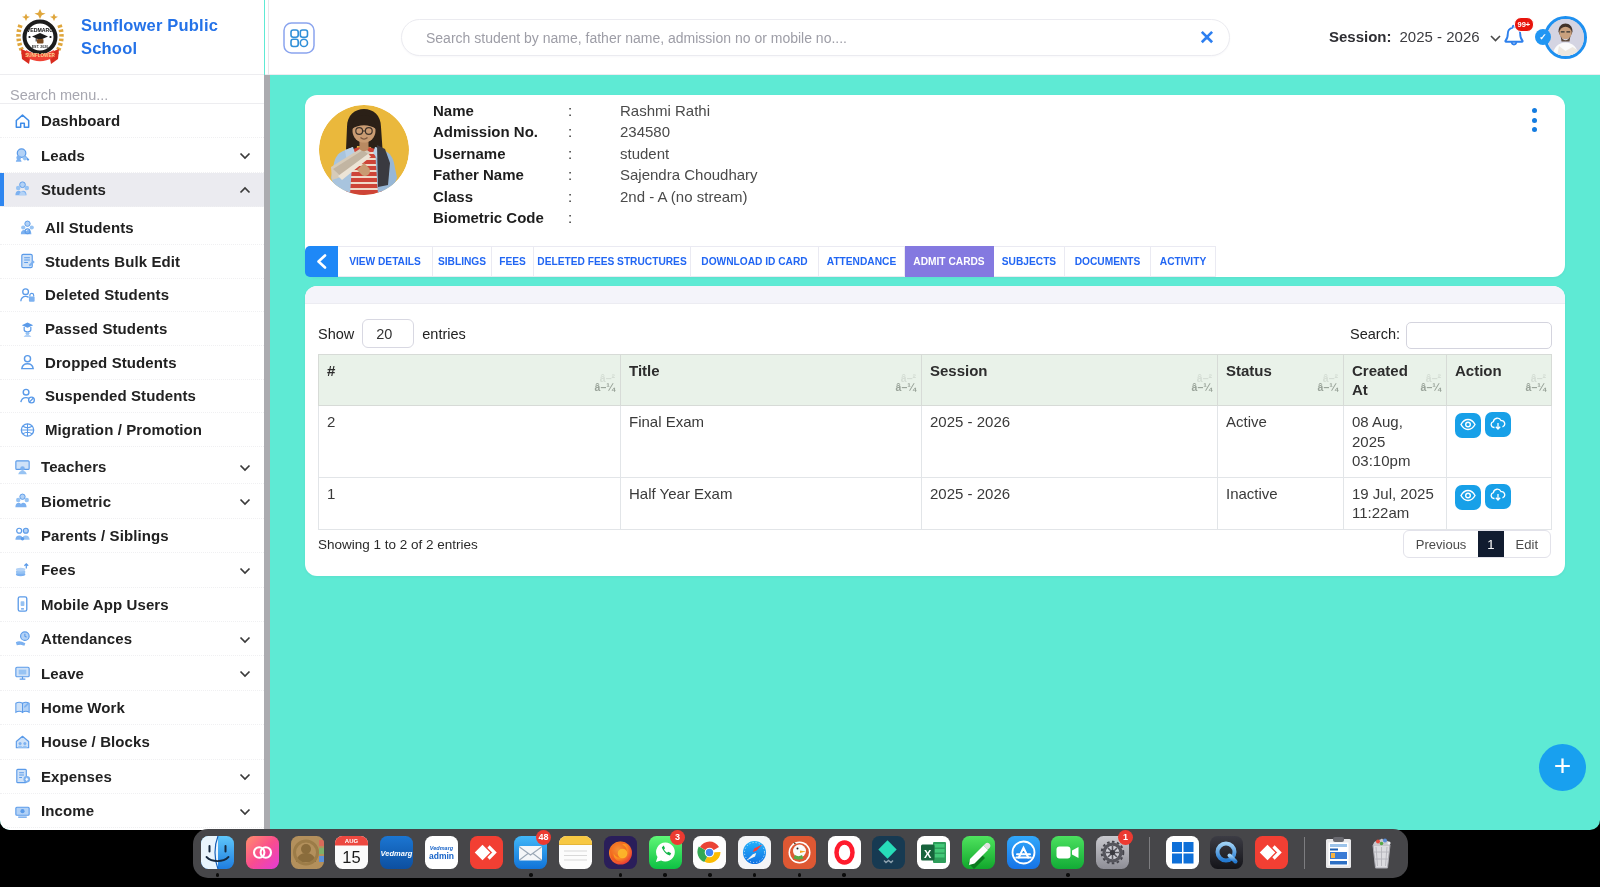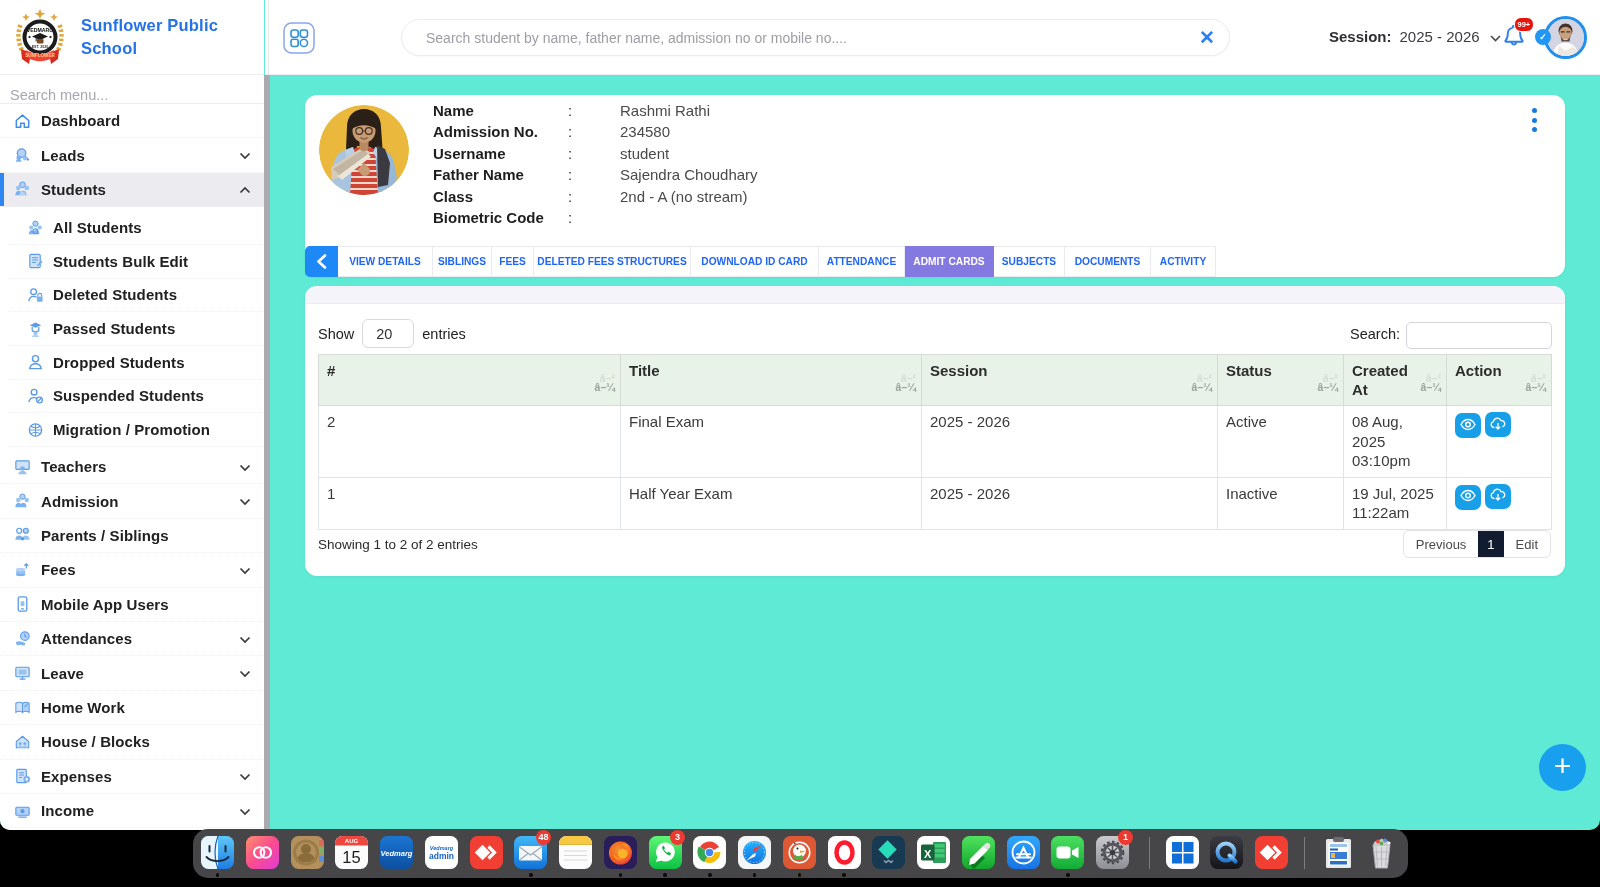--- a/index.html
+++ b/index.html
@@ -15,21 +15,21 @@
 .logo .lname{position:absolute;left:81px;top:14px;font-size:16.5px;line-height:23px;font-weight:bold;color:#2472e8;letter-spacing:.2px}
 .sbsearch{height:29px;border-bottom:1px solid #ededf0;position:relative}
 .sbsearch span{position:absolute;left:10px;top:12px;font-size:14.5px;color:#a7a7b0}
 .menu{position:absolute;left:0;top:104px;width:264px}
 .mi{height:34.4px;display:flex;align-items:center;position:relative;border-bottom:1px dotted #f0f0f2}
 .mi .ic{position:absolute;left:13px;top:50%;transform:translateY(-50%);width:19px;height:19px}
 .mi .lb{position:absolute;left:41px;font-size:15px;font-weight:bold;color:#212121;letter-spacing:.1px}
 .mi .ch{position:absolute;right:13px;top:50%;transform:translateY(-50%)}
 .mi.active{background:#ebebf0;box-shadow:inset 4px 0 0 #2e86f0}
 .sub .mi{height:33.7px}
-.sub{padding:4px 0 3px 8px}
+.sub{padding:4px 0 3px 0}
 .sub .mi .ic{left:18px}
 .sub .mi .lb{left:45px}
 
 .topbar{position:absolute;left:265px;top:0;width:1335px;height:75px;background:#fff;z-index:4;border-bottom:1px solid #ececf0}
 .gridbtn{position:absolute;left:18px;top:22px}
 .spill{position:absolute;left:136px;top:19px;width:829px;height:37px;background:#fff;border:1px solid #ebebf0;border-radius:19px;box-shadow:0 1px 2px rgba(40,40,90,.03)}
 .spill .ph{position:absolute;left:24px;top:10px;font-size:14px;color:#9d9da6}
 .spill .x{position:absolute;right:14px;top:6px;font-size:19px;color:#2d7ff0;font-weight:bold}
 .sess{position:absolute;left:1064px;top:28px;font-size:15px;color:#3c3c40}
 .sess b{color:#2e2e33;margin-right:8px}
@@ -219,21 +219,21 @@
               <path d="M1.5 1.5l4.5 4.5 4.5-4.5" stroke="#3a3a3a" stroke-width="1.7" fill="none"></path>
             </svg></span>
         </div>
       <div class="mi">
           <span class="ic"><svg width="19" height="19" viewBox="0 0 20 20">
               <circle cx="10" cy="5.5" r="2.8" fill="#b3d2f6" stroke="#5b9be9" stroke-width="1"></circle>
               <circle cx="5.5" cy="9" r="2.3" fill="#97c3f3"></circle>
               <circle cx="14.5" cy="9" r="2.3" fill="#97c3f3"></circle>
               <path d="M2.5 16.5c0-3 1.6-4.6 3.5-4.6 1 0 1.8.4 2.4 1.2.6-.8 1.4-1.2 2.4-1.2 1.9 0 3.5 1.6 3.5 4.6z" fill="#7cb1f0"></path>
             </svg></span>
-          <span class="lb">Admission</span>
+          <span class="lb">Biometric</span>
           <span class="ch"><svg width="12" height="8" viewBox="0 0 12 8">
               <path d="M1.5 1.5l4.5 4.5 4.5-4.5" stroke="#3a3a3a" stroke-width="1.7" fill="none"></path>
             </svg></span>
         </div>
       <div class="mi">
           <span class="ic"><svg width="19" height="19" viewBox="0 0 20 20">
               <circle cx="6.5" cy="5.5" r="2.6" fill="none" stroke="#5b9be9" stroke-width="1.3"></circle>
               <circle cx="13.5" cy="5.5" r="2.6" fill="#b3d2f6" stroke="#5b9be9" stroke-width="1.3"></circle>
               <path d="M2.5 15c0-3 1.8-4.6 4-4.6S10.5 12 10.5 15z" fill="#7cb1f0"></path>
               <path d="M9.5 15c0-3 1.8-4.6 4-4.6s4 1.6 4 4.6z" fill="#97c3f3"></path>

